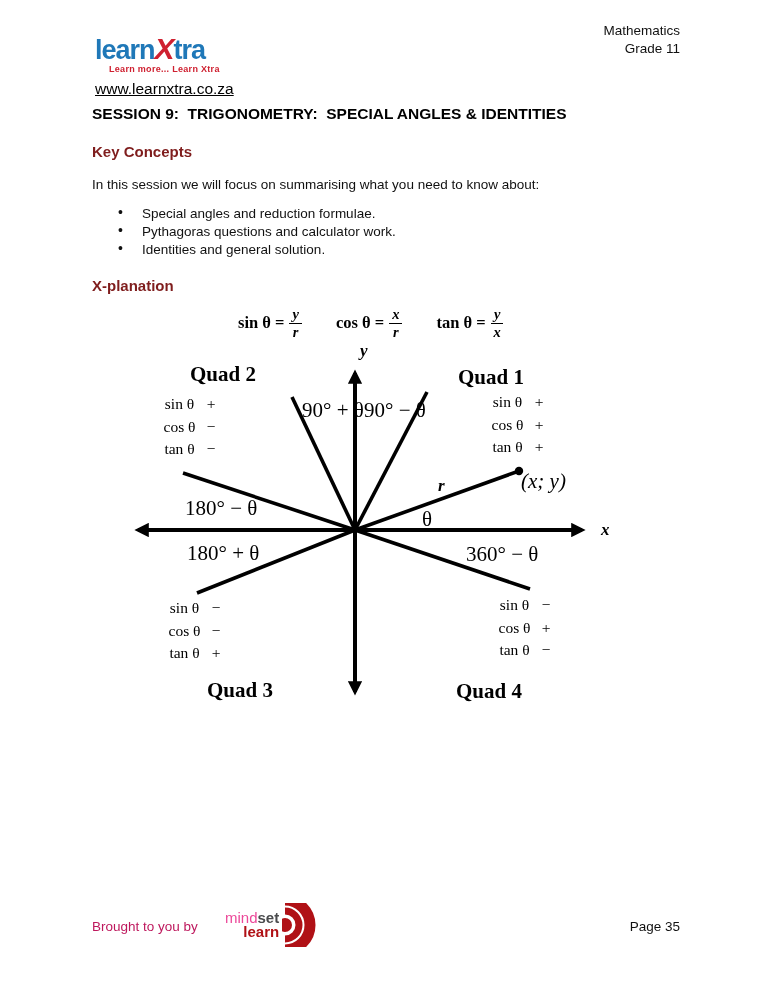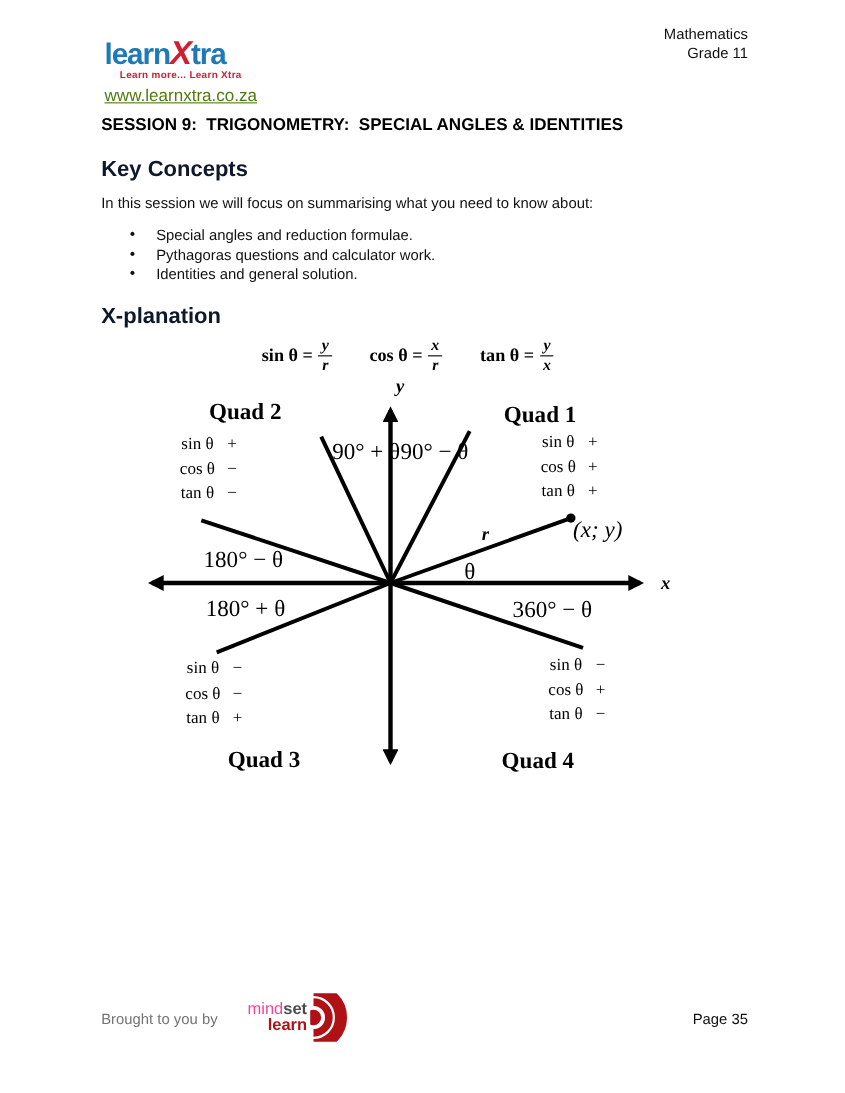--- a/index.html
+++ b/index.html
@@ -40,40 +40,40 @@
     font-size: 9px;
     font-weight: bold;
     text-align: center;
     margin-top: 1px;
     letter-spacing: 0.3px;
   }
   .logo-link {
     display: inline-block;
     margin-top: 6px;
     font-size: 15.5px;
-    color: #4d7c0f;
+    color: #000000;
     text-decoration: underline;
     cursor: pointer;
   }
   
   .title {
     position: absolute;
     left: 92px;
     top: 105px;
     font-size: 15.5px;
     font-weight: bold;
     color: #000;
     white-space: pre-wrap;
   }
   .subhead {
     position: absolute;
     left: 92px;
-    font-size: 20px;
-    font-weight: bold;
-    color: #0f172a;
+    font-size: 15px;
+    font-weight: bold;
+    color: #7f1d1d;
   }
   .subhead.kc { top: 143px; }
   .subhead.xp { top: 277px; }
   .intro {
     position: absolute;
     left: 92px;
     top: 177px;
     font-size: 13.5px;
     color: #111;
   }
@@ -132,21 +132,21 @@
   }
   .srow { display: flex; height: 22.6px; align-items: flex-start; }
   .srow .fn { width: 47px; text-align: center; }
   .srow .sg { width: 16px; text-align: center; }
   
   .footer-brought {
     position: absolute;
     left: 92px;
     top: 919px;
     font-size: 13.5px;
-    color: #737373;
+    color: #be185d;
   }
   .footer-page {
     position: absolute;
     right: 88px;
     top: 919px;
     font-size: 13.5px;
     color: #111;
   }
   .mindset-logo {
     position: absolute;

